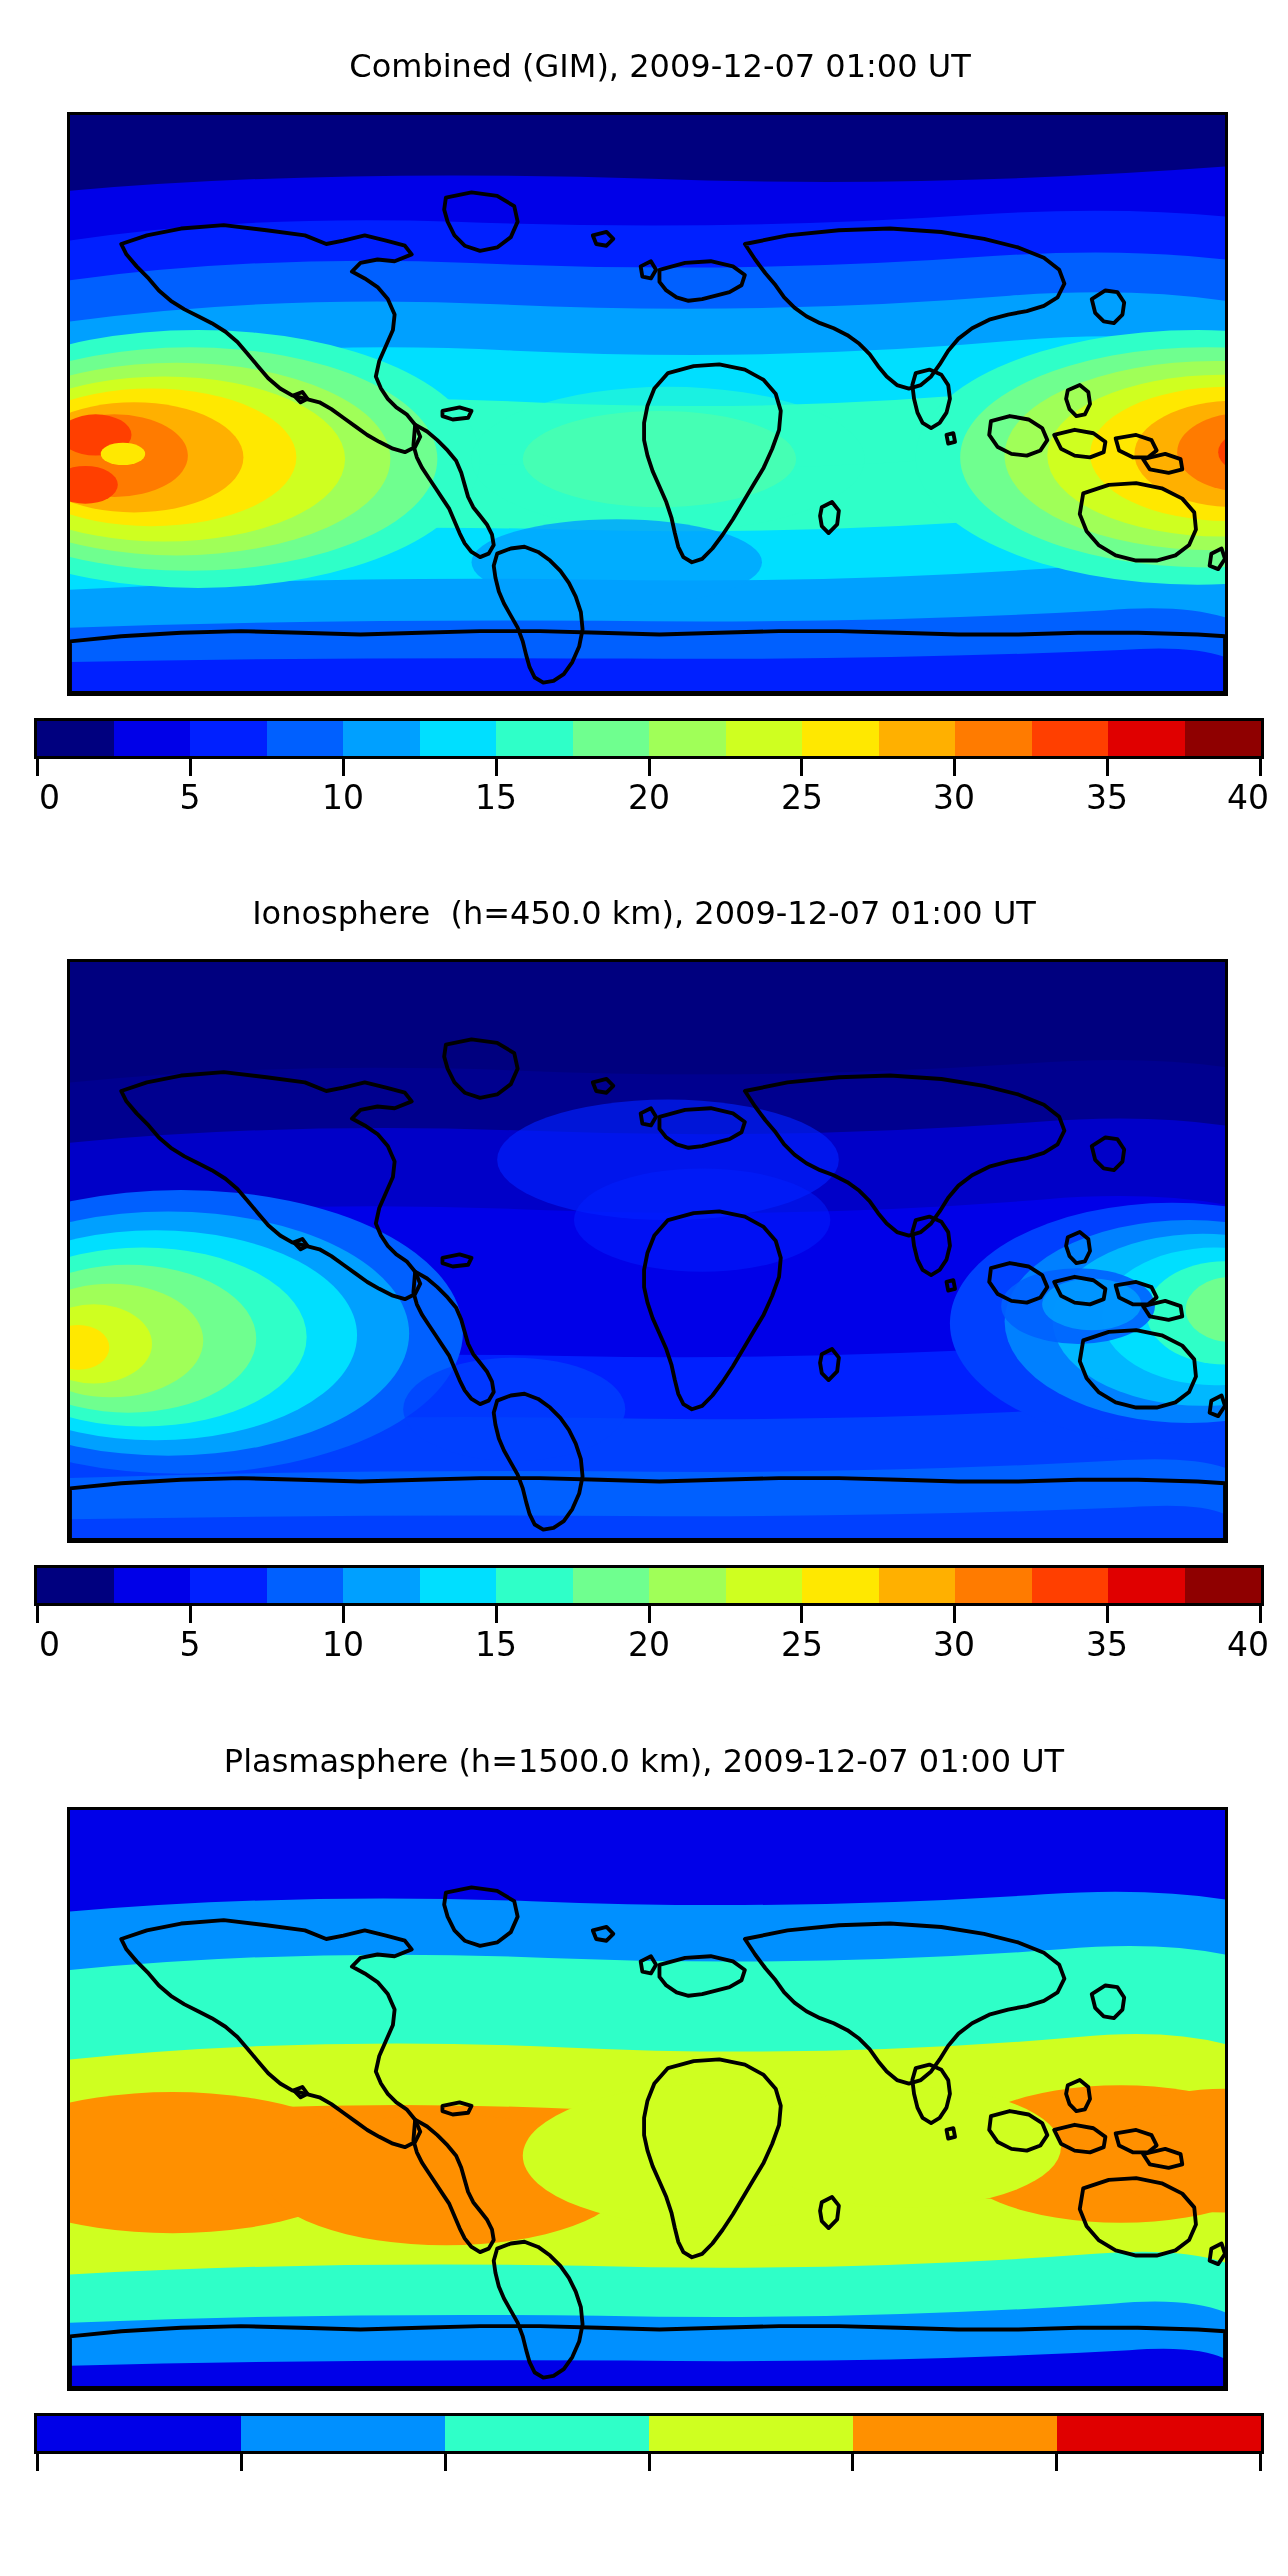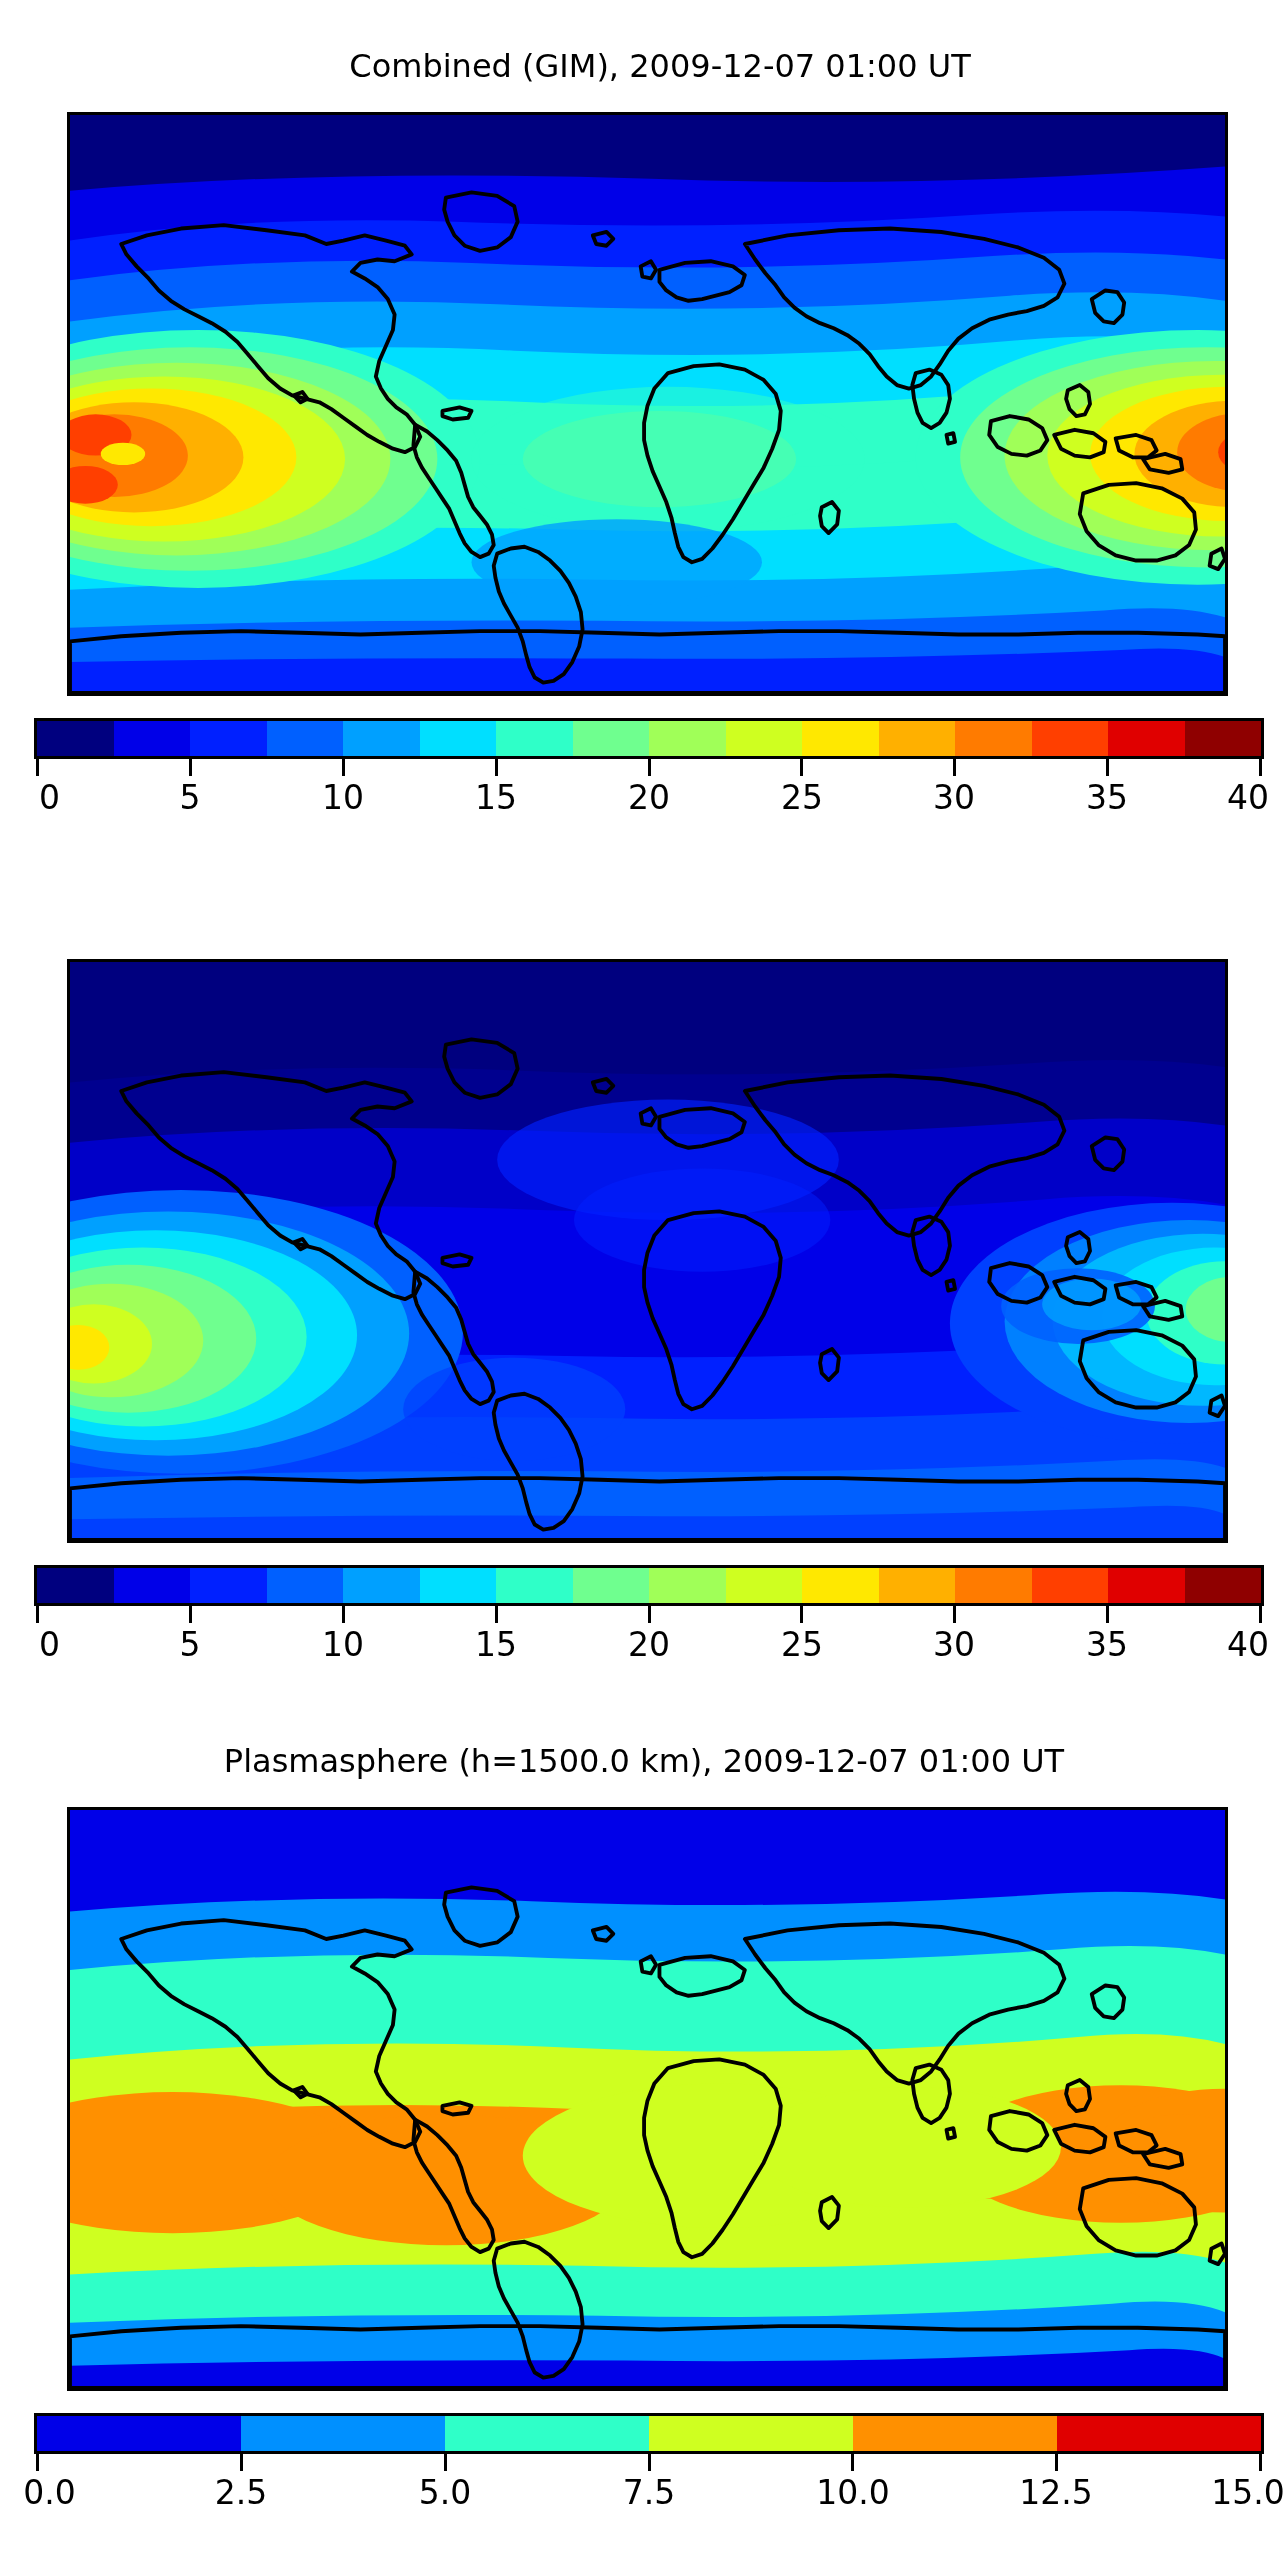--- a/index.html
+++ b/index.html
@@ -204,20 +204,23 @@
         <span style="left: 309px;">10</span>
         <span style="left: 462px;">15</span>
         <span style="left: 615px;">20</span>
         <span style="left: 768px;">25</span>
         <span style="left: 920px;">30</span>
         <span style="left: 1073px;">35</span>
         <span style="left: 1214px;">40</span>
       </div>
   </div>
 
+  <div class="panel" style="top:897px;">
+    <div class="ptitle">Ionosphere  (h=450.0 km), 2009-12-07 01:00 UT</div>
+  </div>
 
   <div class="mapbox" style="top:959px;height:584px;">
     <svg viewBox="0 0 1352 672" preserveAspectRatio="none">
       <defs>
           <clipPath id="clipB">
             <rect x="0" y="0" width="1352" height="672"></rect>
           </clipPath>
         </defs>
 
       <g clip-path="url(#clipB)">
@@ -359,25 +362,16 @@
       </div>
     <div class="ticks">
         <span style="left: 2.1px;"></span>
         <span style="left: 206px;"></span>
         <span style="left: 410px;"></span>
         <span style="left: 614px;"></span>
         <span style="left: 817px;"></span>
         <span style="left: 1021px;"></span>
         <span style="left: 1225px;"></span>
       </div>
-    <div class="tlabels">
-        <span style="left: 15.5px;">0.0</span>
-        <span style="left: 207px;">2.5</span>
-        <span style="left: 411px;">5.0</span>
-        <span style="left: 615px;">7.5</span>
-        <span style="left: 819px;">10.0</span>
-        <span style="left: 1022px;">12.5</span>
-        <span style="left: 1214px;">15.0</span>
-      </div>
   </div>
 
 </div>
 
 
 </body></html>

